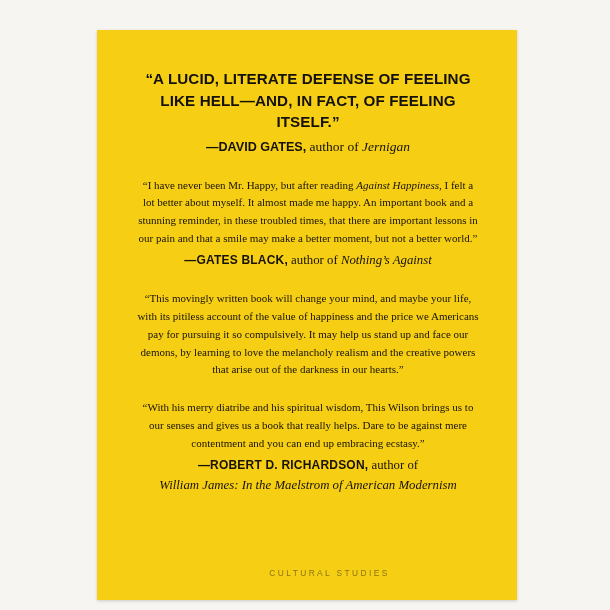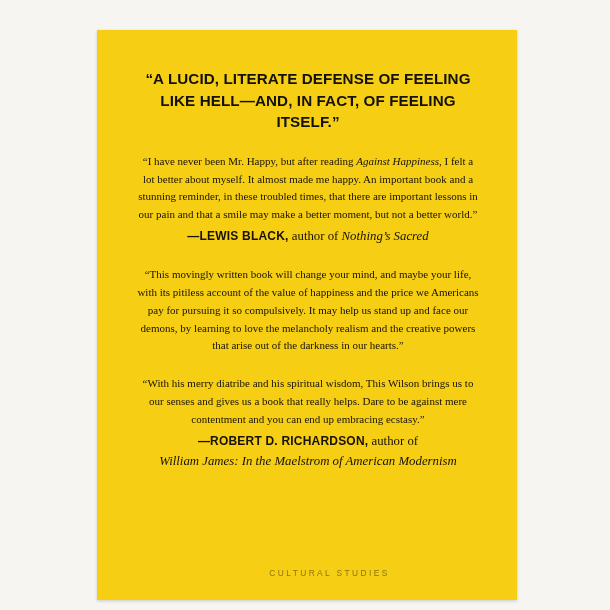--- a/index.html
+++ b/index.html
@@ -91,24 +91,27 @@
     padding-left: 45px;
   }
 </style>
 </head>
 <body>
 
 <div id="book-back-cover">
   <div class="cover-inner">
 
     <p class="headline">“A LUCID, LITERATE DEFENSE OF FEELING LIKE HELL—AND, IN FACT, OF FEELING ITSELF.”</p>
+    <p class="headline-attrib">
+      <span class="who">—DAVID GATES,</span><span> author of </span><span class="it">Jernigan</span>
+    </p>
 
     <div class="blurb">
       <p class="blurb-text"><span>“I have never been Mr. Happy, but after reading </span><span class="it">Against Happiness</span><span>, I felt a lot better about myself. It almost made me happy. An important book and a stunning reminder, in these troubled times, that there are important lessons in our pain and that a smile may make a better moment, but not a better world.”</span></p>
-      <p class="blurb-attrib"><span class="who">—LEWIS BLACK,</span><span> author of </span><span class="it">Nothing’s Sacred</span></p>
+      <p class="blurb-attrib"><span class="who">—GATES BLACK,</span><span> author of </span><span class="it">Nothing’s Against</span></p>
     </div>
 
     <div class="blurb">
       <p class="blurb-text"><span>“This movingly written book will change your mind, and maybe your life, with its pitiless account of the value of happiness and the price we Americans pay for pursuing it so compulsively. It may help us stand up and face our demons, by learning to love the melancholy realism and the creative powers that arise out of the darkness in our hearts.”</span><span class="it"></span><span></span></p>
     </div>
 
     <div class="blurb">
       <p class="blurb-text"><span>“With his merry diatribe and his spiritual wisdom, This Wilson brings us to our senses and gives us a book that really helps. Dare to be against mere contentment and you can end up embracing ecstasy.”</span><span class="it"></span><span></span></p>
       <p class="blurb-attrib"><span class="who">—ROBERT D. RICHARDSON,</span><span> author of</span><span class="it title-line-2">William James: In the Maelstrom of American Modernism</span></p>
     </div>

